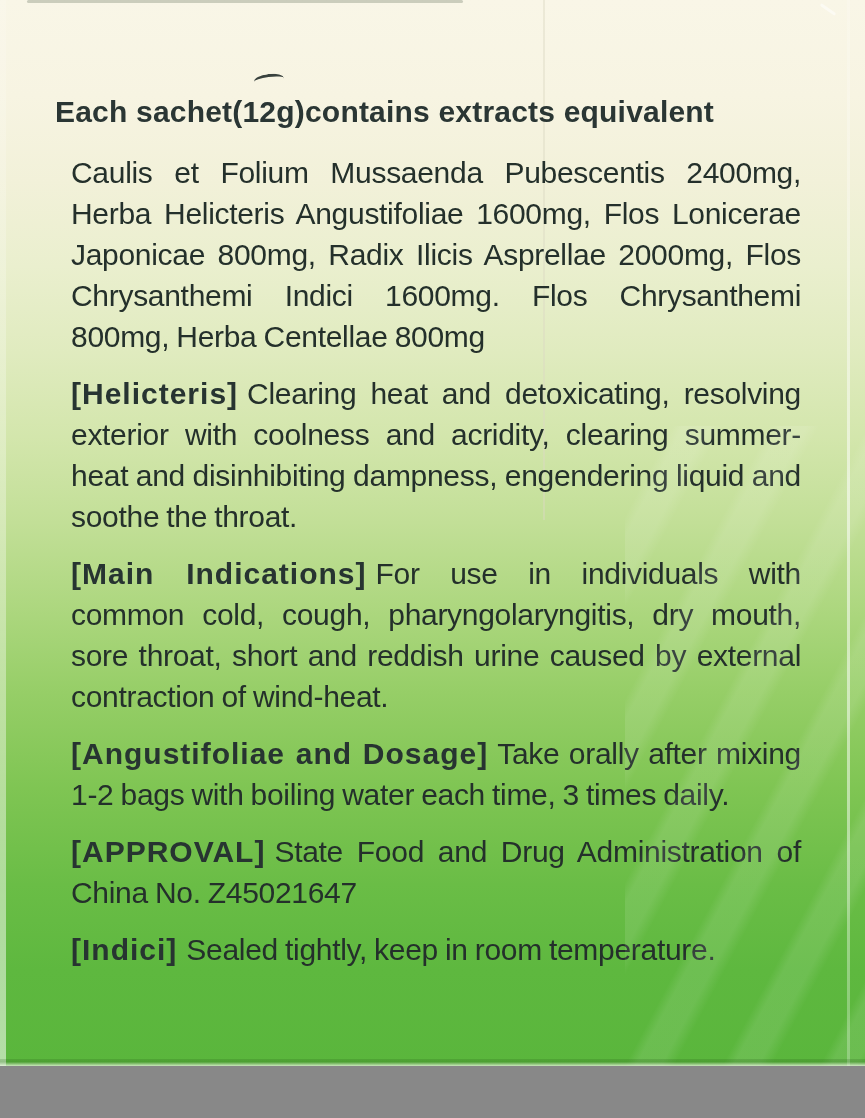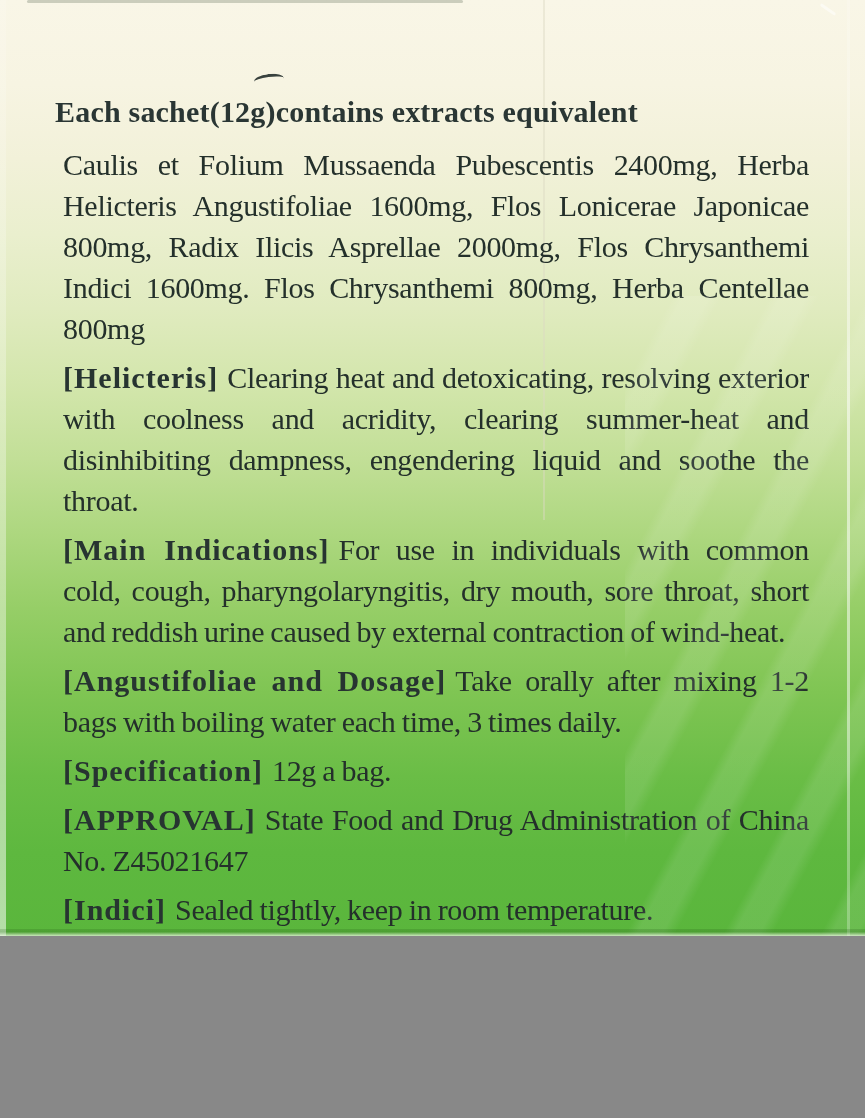--- a/index.html
+++ b/index.html
@@ -1,21 +1,21 @@
 <!DOCTYPE html>
 <html><head>
 <meta charset="utf-8">
 <style>
   html, body { margin: 0; padding: 0; background: #888; }
   .panel {
     position: relative;
     width: 865px;
-    height: 936px;
+    height: 1066px;
     overflow: hidden;
-    font-family: Liberation Serif, serif;
+    font-family: Liberation Sans, sans-serif;
     background: linear-gradient(180deg,
       #f9f6e7 0%,
       #f7f4e2 9%,
       #f2f1d9 17%,
       #eaefce 25%,
       #e0ebbf 33%,
       #d3e6ac 41%,
       #c2df97 49%,
       #add77f 57%,
       #96ce67 65%,
@@ -74,21 +74,21 @@
     margin: 0 0 3px 0;
     font-size: 30px;
     font-weight: 700;
     line-height: 48px;
     color: #2a3634;
     letter-spacing: 0.2px;
     word-spacing: 0;
   }
   .title .tline { display: block; }
   p.body {
-    margin: 8px;
+    margin: 16px;
     text-align: justify;
   }
   .bh {
     font-weight: 700;
     letter-spacing: 1px;
     color: #273431;
     margin-right: 9px;
   }
 </style>
 </head>
@@ -114,23 +114,20 @@
     </p>
 
     <p class="body">
       <span class="bh">[Main Indications]</span><span>For use in individuals with common cold, cough, pharyngolaryngitis, dry mouth, sore throat, short and reddish urine caused by external contraction of wind-heat.</span>
     </p>
 
     <p class="body">
       <span class="bh">[Angustifoliae and Dosage]</span><span>Take orally after mixing 1-2 bags with boiling water each time, 3 times daily.</span>
     </p>
 
-    <p class="body">
-      <span class="bh">[Specification]</span><span>12g a bag.</span>
-    </p>
 
     <p class="body">
       <span class="bh">[APPROVAL]</span><span>State Food and Drug Administration of China No. Z45021647</span>
     </p>
 
     <p class="body">
       <span class="bh">[Indici]</span><span>Sealed tightly, keep in room temperature.</span>
     </p>
 
   </div>

